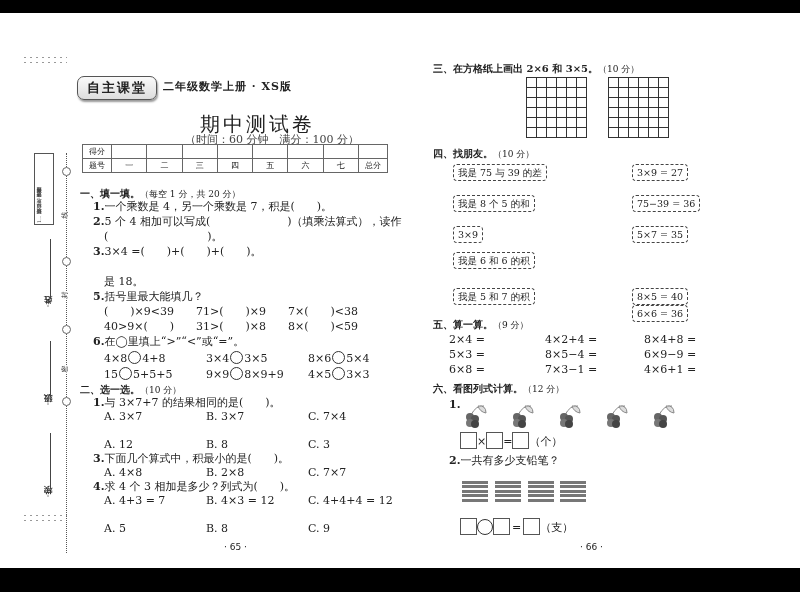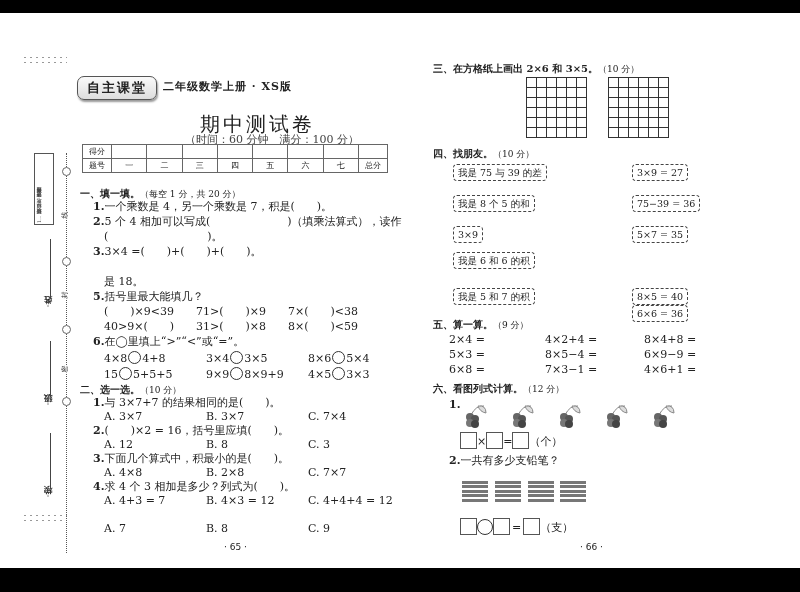--- a/index.html
+++ b/index.html
@@ -122,36 +122,35 @@
 
   <div class="sec" style="left:80px;top:370px;">
     <span>二、选一选。</span><span class="sub">（10 分）</span>
   </div>
 
   <div class="t" style="left:93px;top:384px;"><span class="num">1.</span><span>与 3×7+7 的结果相同的是(　　)。</span></div>
   <div class="t" style="left:104px;top:398px;">A. 3×7</div>
   <div class="t" style="left:206px;top:398px;">B. 3×7</div>
   <div class="t" style="left:308px;top:398px;">C. 7×4</div>
 
-  <div class="t" style="left:93px;top:412px;"><span class="num">2.</span><span>(　　)×2 = 16，括号里应填(　　)。</span></div>
   <div class="t" style="left:104px;top:426px;">A. 12</div>
   <div class="t" style="left:206px;top:426px;">B. 8</div>
   <div class="t" style="left:308px;top:426px;">C. 3</div>
 
   <div class="t" style="left:93px;top:440px;"><span class="num">3.</span><span>下面几个算式中，积最小的是(　　)。</span></div>
   <div class="t" style="left:104px;top:454px;">A. 4×8</div>
   <div class="t" style="left:206px;top:454px;">B. 2×8</div>
   <div class="t" style="left:308px;top:454px;">C. 7×7</div>
 
   <div class="t" style="left:93px;top:468px;"><span class="num">4.</span><span>求 4 个 3 相加是多少？列式为(　　)。</span></div>
   <div class="t" style="left:104px;top:482px;">A. 4+3 = 7</div>
   <div class="t" style="left:206px;top:482px;">B. 4×3 = 12</div>
   <div class="t" style="left:308px;top:482px;">C. 4+4+4 = 12</div>
 
-  <div class="t" style="left:104px;top:510px;">A. 7</div>
+  <div class="t" style="left:104px;top:510px;">A. 5</div>
   <div class="t" style="left:206px;top:510px;">B. 8</div>
   <div class="t" style="left:308px;top:510px;">C. 9</div>
 
   <div class="pagenum" style="left:224px;top:529px;">· 65 ·</div>
 
   <div class="sec" style="left:433px;top:49px;">
     <span>三、在方格纸上画出 2×6 和 3×5。</span><span class="sub">（10 分）</span>
   </div>
   <div class="grid" style="left:526px;top:64px;"></div>
   <div class="grid" style="left:608px;top:64px;"></div>

